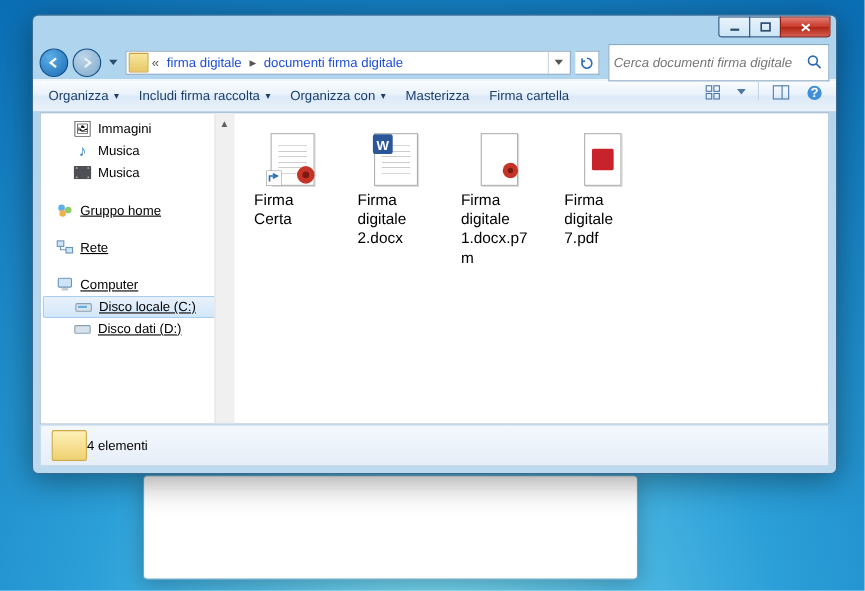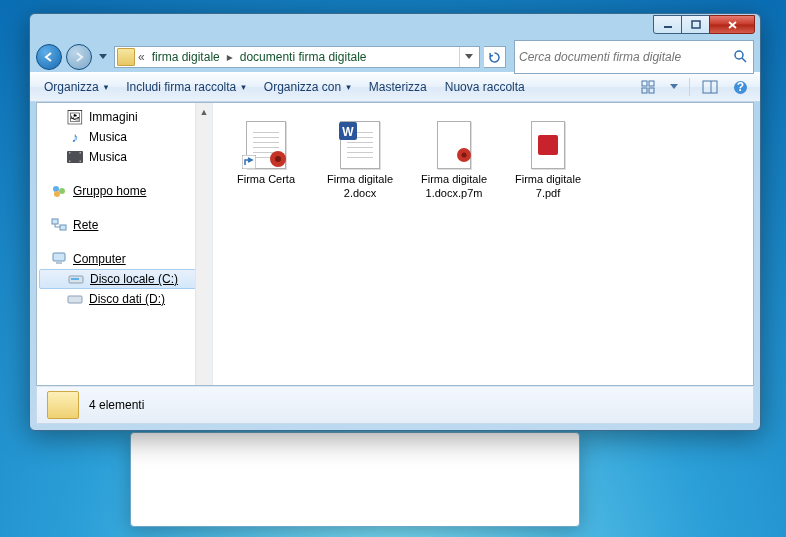--- a/index.html
+++ b/index.html
@@ -16,56 +16,56 @@
   .winbtn.close { width: 46px; border-radius: 0 0 3px 0; background: linear-gradient(#e57b72,#c83a2a 48%,#b02617 52%,#d65c4d); border-color:#8a2218; }
   .winbtn svg { display:block; }
 
   
   .navrow { height: 30px; display:flex; align-items:center; padding: 0 6px; gap:4px; }
   .navbtn { width:26px;height:26px;border-radius:50%; background: radial-gradient(circle at 35% 30%, #5daee8, #1a6bb3); border:1px solid #0f4e86; display:flex;align-items:center;justify-content:center; cursor:pointer;}
   .navbtn svg { fill:#fff; }
   .navhist { width:14px; height:18px; display:flex;align-items:center;justify-content:center; }
   .breadcrumb { flex:1; height:22px; background:#fff; border:1px solid #8aa9c4; display:flex; align-items:center; padding:0 2px; }
   .bc-icon { width:18px; height:18px; margin-right:2px; background: linear-gradient(#f6e7a1,#e8c764); border:1px solid #c9a23e; border-radius:1px;}
-  .bc-seg { padding: 0 6px; height:100%; display:flex; align-items:center; color:#14532d; cursor:pointer;}
+  .bc-seg { padding: 0 6px; height:100%; display:flex; align-items:center; color:#1d4ed8; cursor:pointer;}
   .bc-sep { color:#555; padding:0 1px;}
   .bc-drop { width:18px; height:100%; border-left:1px solid #c5d6e6; display:flex;align-items:center;justify-content:center;}
   .refresh { width:22px;height:22px;border:1px solid #8aa9c4; border-left:none; display:flex;align-items:center;justify-content:center; background:#fff;}
-  .search { width:240px; height:22px; background:#fff; border:1px solid #8aa9c4; margin-left:4px; display:flex; align-items:center; padding:16px 4px;}
+  .search { width:201px; height:22px; background:#fff; border:1px solid #8aa9c4; margin-left:4px; display:flex; align-items:center; padding:16px 4px;}
   .search input { flex:1; border:none; outline:none; color:#888; font-style:italic; }
   .search-icon { width:16px; }
 
   
-  .toolbar { height:30px; background: linear-gradient(#fbfdff,#e8f1fb 48%,#dce9f7 52%,#eaf2fb); border-top:1px solid #fff; border-bottom:1px solid #c3d5e6; display:flex; align-items:center; padding:0 8px; gap:6px;}
+  .toolbar { height:30px; background: linear-gradient(#fbfdff,#e8f1fb 48%,#dce9f7 52%,#eaf2fb); border-top:1px solid #fff; border-bottom:1px solid #c3d5e6; display:flex; padding:0 8px; gap:6px;}
   .tbtn { padding: 3px 6px; color:#1a3e6b; display:flex; align-items:center; gap:3px; cursor:pointer; border-radius:2px;}
   .tdrop::after { content:"▾"; font-size:9px; color:#1a3e6b; margin-left:2px;}
   .tspacer { flex:1; }
   .viewbtn { width:24px;height:22px; border:1px solid transparent; display:flex;align-items:center;justify-content:center; cursor:pointer;}
   .tsep { width:1px; height:18px; background:#c3d5e6; margin:0 2px;}
 
   
   .body { position:absolute; left:6px; right:6px; top:88px; bottom:44px; background:#fff; border:1px solid #9fb9d0; display:flex; }
   .sidebar { width:176px; border-right:1px solid #e4ecf4; padding-top:4px; overflow:hidden; position:relative;}
   .tree-item { display:flex; align-items:center; height:20px; padding-left:30px; gap:6px; cursor:pointer; color:#000;}
   .tree-item.sel { background:linear-gradient(#e8f1fb,#d4e7fa); border:1px solid #a7cdf0; border-radius:2px; margin:0 2px; padding-left:28px;}
   .tree-icon { width:16px; height:16px; display:flex;align-items:center;justify-content:center; font-size:14px;}
   .tree-group { margin-top:14px;text-decoration:underline; }
   .tree-item.top { padding-left:14px; }
   .sb-scroll { position:absolute; right:0; top:0; bottom:0; width:17px; background:#f0f0f0; border-left:1px solid #e4e4e4;}
   .sb-arrow { height:17px; display:flex;align-items:center;justify-content:center; color:#606060; font-size:9px;}
 
   .content { flex:1; padding:14px; display:flex; align-items:flex-start; gap:16px;}
   .file { width:78px; display:flex; flex-direction:column; align-items:center; gap:4px; cursor:pointer; padding:4px;}
   .file-icon { width:48px; height:48px; display:flex; align-items:center; justify-content:center; position:relative;}
-  .file-label { text-align:center; font-size:11px; line-height:1.25; word-break:break-word;}
+  .file-label { text-align:left; font-size:14px; line-height:1.25; word-break:break-word;}
   .doc-page { width:40px;height:48px;background:#fff;border:1px solid #b0b0b0; position:relative; box-shadow:1px 1px 0 #ddd;}
   .doc-lines::before{content:"";position:absolute;left:6px;right:6px;top:10px;height:26px;background:repeating-linear-gradient(#ccc 0,#ccc 1px,transparent 1px,transparent 5px);}
 
   
-  .status { position:absolute; left:6px; right:6px; bottom:6px; height:38px; background:linear-gradient(#f3f8fd,#e6eef8); border:1px solid #c9d9e9; border-top-color:#dce7f2; display:flex; align-items:center; padding:0 10px; gap:10px;}
+  .status { position:absolute; left:6px; right:6px; bottom:6px; height:38px; background:linear-gradient(#f3f8fd,#e6eef8); border:1px solid #c9d9e9; border-top-color:#dce7f2; display:flex; align-items:center; padding:0 10px; }
   .status-icon { width:32px; height:28px; background:linear-gradient(#fdf0b8,#f0d172); border:1px solid #cfa93f; border-radius:2px;}
 </style>
 </head>
 <body>
 
 <div class="taskbar-peek"></div>
 
 <div class="window">
 
   <div class="titlebar">
@@ -132,21 +132,21 @@
           </svg>
       </span>
     </div>
   </div>
 
   <div class="toolbar">
     <div class="tbtn tdrop">Organizza</div>
     <div class="tbtn tdrop">Includi firma raccolta</div>
     <div class="tbtn tdrop">Organizza con</div>
     <div class="tbtn">Masterizza</div>
-    <div class="tbtn">Nuova raccolta</div>
+    <div class="tbtn">Firma cartella</div>
     <div class="tspacer"></div>
     <div class="viewbtn">
       <svg width="16" height="14">
           <rect x="1" y="1" width="5" height="5" fill="none" stroke="#4a77a8"></rect>
           <rect x="8" y="1" width="5" height="5" fill="none" stroke="#4a77a8"></rect>
           <rect x="1" y="8" width="5" height="5" fill="none" stroke="#4a77a8"></rect>
           <rect x="8" y="8" width="5" height="5" fill="none" stroke="#4a77a8"></rect>
         </svg>
     </div>
     <div class="viewbtn" style="width:14px">

